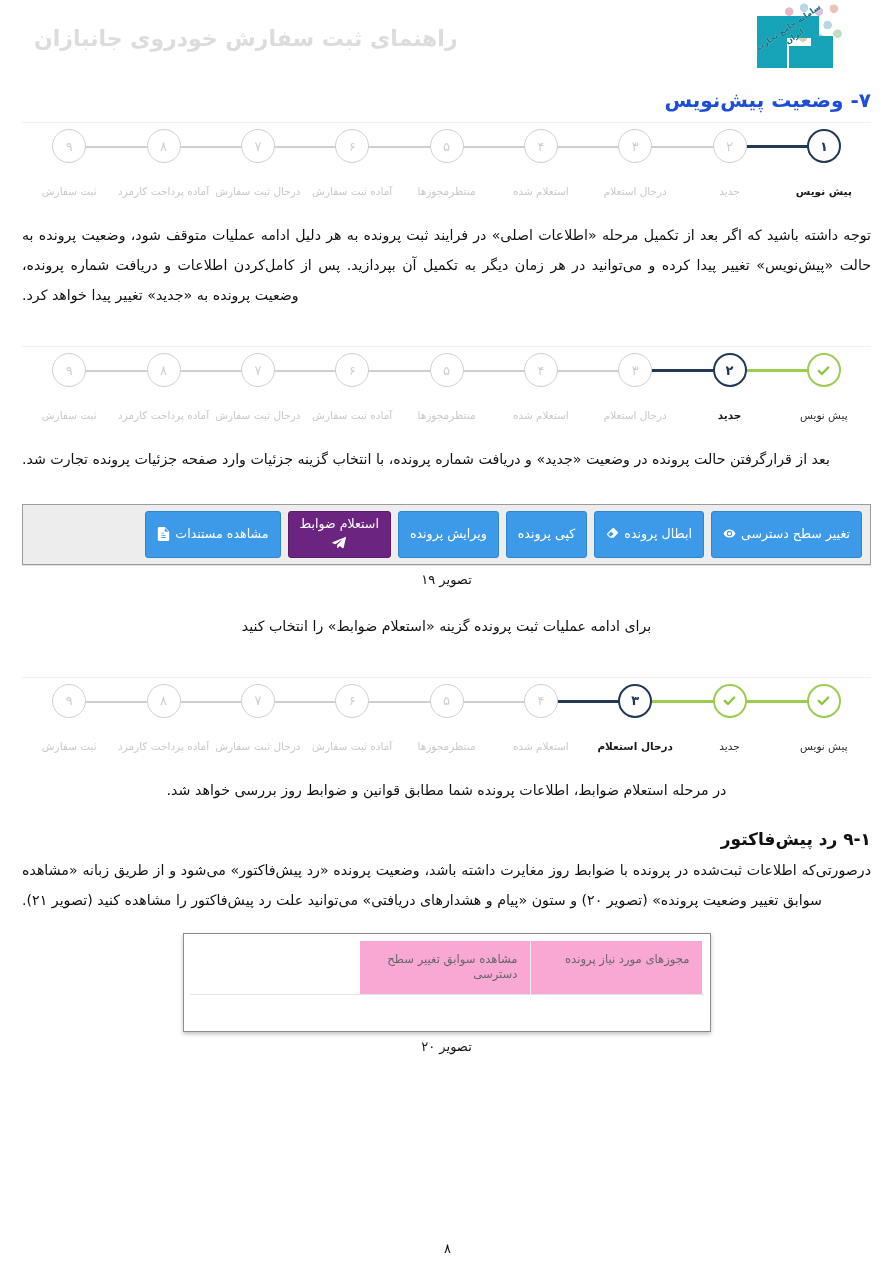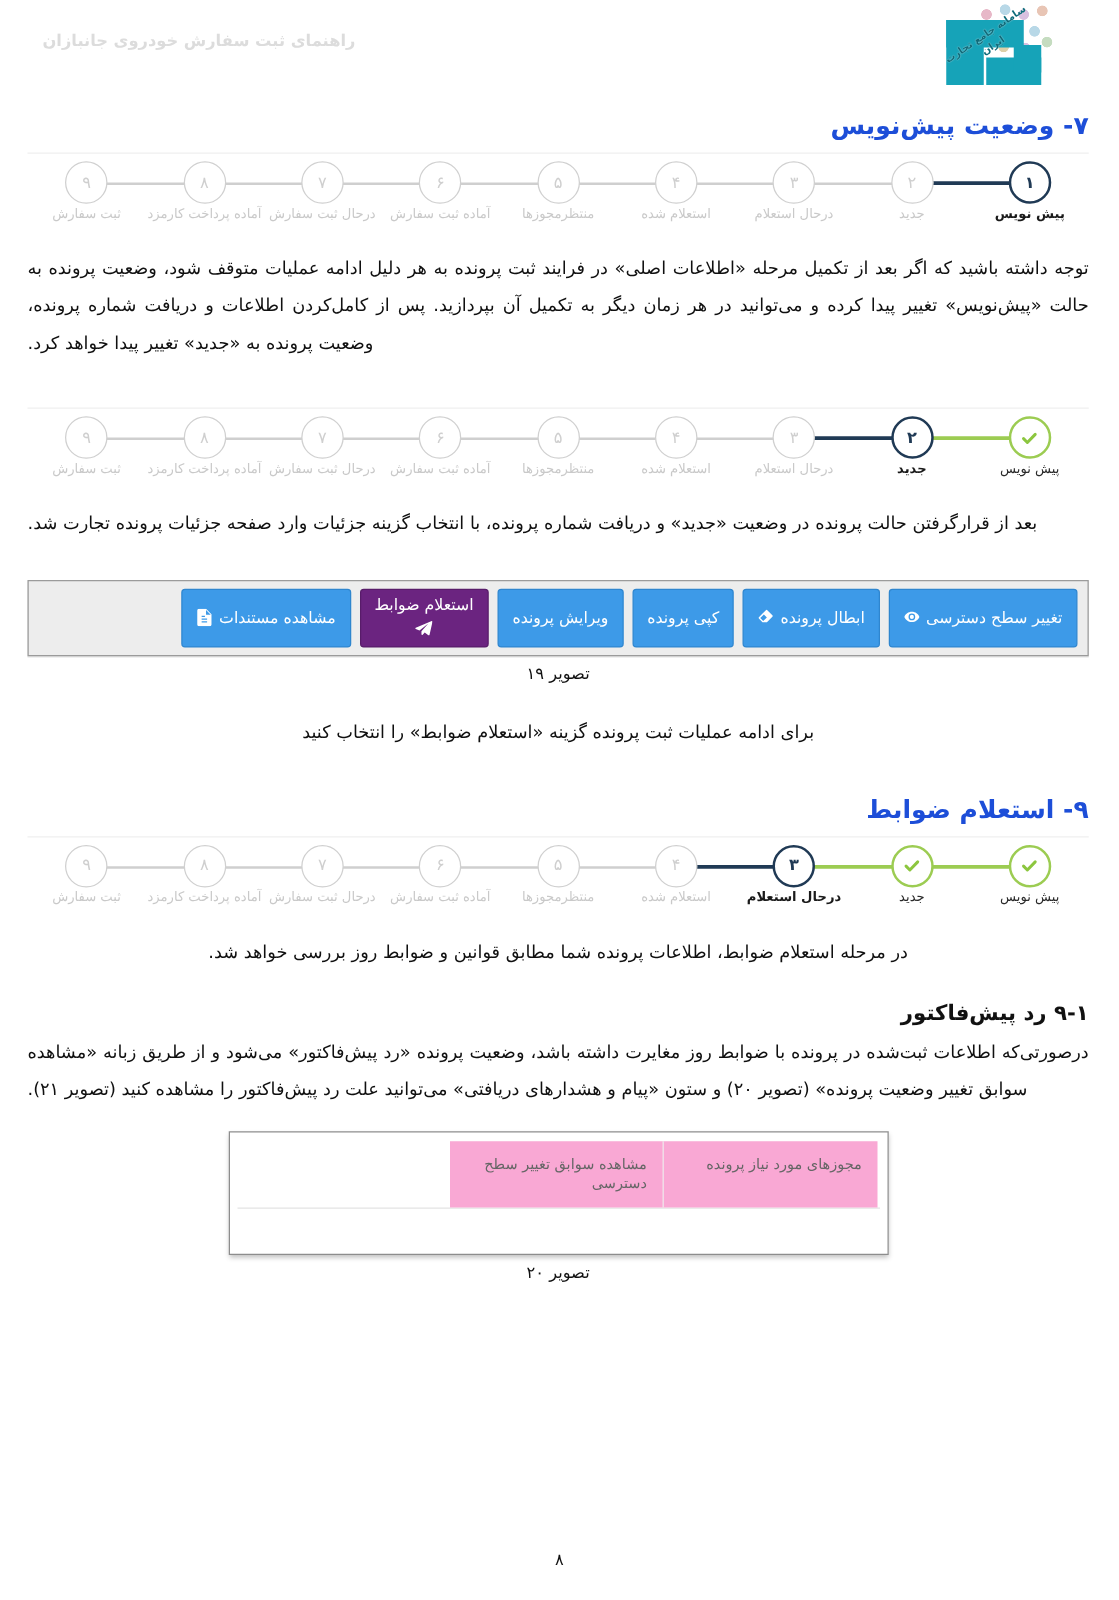--- a/index.html
+++ b/index.html
@@ -18,21 +18,21 @@
   .page-header {
     position: relative;
     height: 88px;
     padding: 0 24px 0 18px;
     display: flex;
     align-items: flex-start;
     justify-content: space-between;
     flex-direction: row-reverse;
   }
   .header-title {
-    font-size: 13px;
+    font-size: 22px;
     font-weight: bold;
     color: #dcdcdc;
     margin-top: 26px;
     margin-left: 16px;
     letter-spacing: 0px;
     white-space: nowrap;
   }
   .logo-wrap {
     width: 96px; height: 78px;
     position: relative;
@@ -140,21 +140,21 @@
     border: 1.6px solid #d0d0d0;
     display: flex; align-items: center; justify-content: center;
     font-size: 13px;
     color: #cfcfcf;
     font-weight: normal;
   }
   .step.active .circle { border: 2.4px solid #203a55; color: #203a55; font-weight: bold; }
   .step.done .circle { border: 2.2px solid #9ccc52; }
   .step.done .circle svg { display:block; }
   .step-label {
-    margin-top: 2px;
+    margin-top: 22px;
     font-size: 10.5px;
     color: #d2d2d2;
     white-space: nowrap;
     text-align: left;
     line-height: 13px;
   }
   .step.active .step-label { color: #1a1a1a; font-weight: bold; }
   .step.done .step-label { color: #2a2a2a; }
   .step.prev-label .step-label { color: #c9c9c9; }
 
@@ -412,21 +412,20 @@
         </button>
       </div>
   </div>
   <p class="caption">تصویر ۱۹</p>
 
   <div class="spacer-md"></div>
   <p class="body-text body-center">برای ادامه عملیات ثبت پرونده گزینه «استعلام ضوابط» را انتخاب کنید</p>
 
   <div class="spacer-lg"></div>
 
-  <h2 class="section-heading">۹- استعلام ضوابط</h2>
 
   <div class="stepper" id="stepper-inquiry">
       <div class="step done">
         <div class="connector"></div>
         <div class="circle">
           <svg width="17" height="17" viewBox="0 0 20 20">
             <path fill="none" stroke="#8CC63F" stroke-width="2.8" stroke-linecap="round" stroke-linejoin="round" d="M4.5 10.5l3.6 3.6L15.5 6.5"></path>
           </svg>
         </div>
         <div class="step-label">پیش نویس</div>

